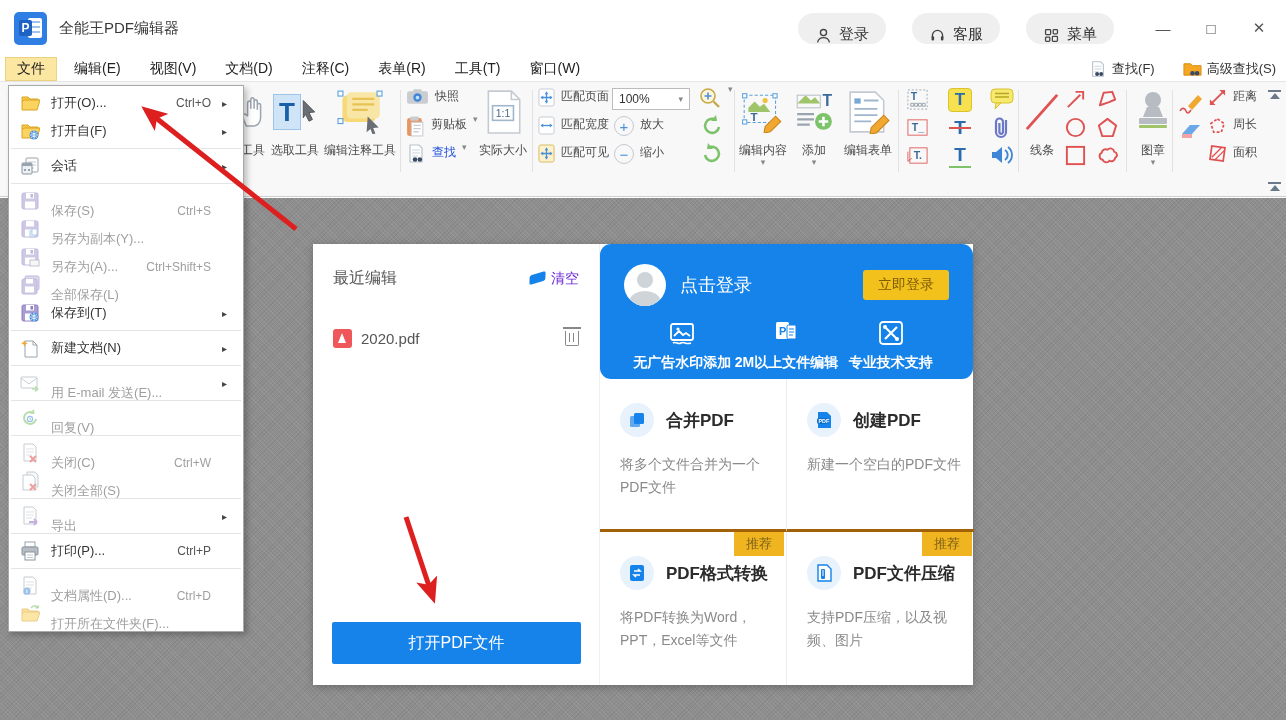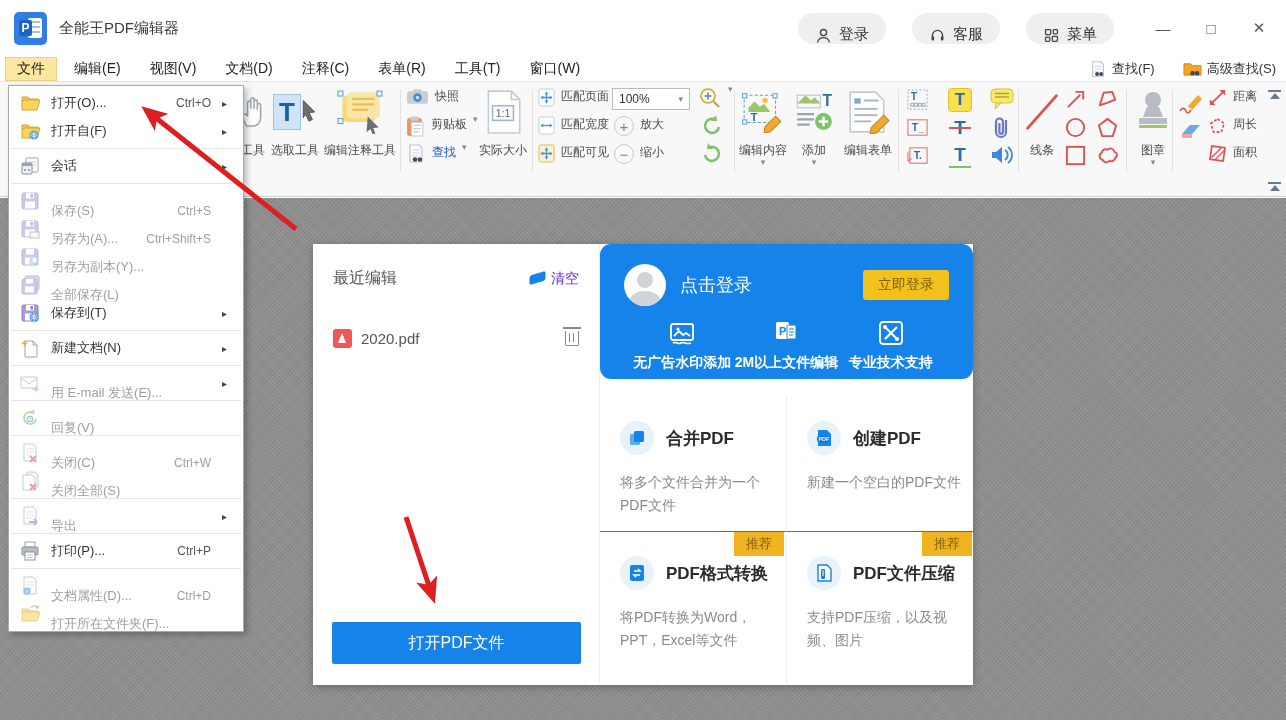--- a/index.html
+++ b/index.html
@@ -70,21 +70,21 @@
   .loginprompt { font-size:18px; margin-left:14px; }
   .loginbtn { margin-left:auto; background:#f3c11c; color:#7c5c06; font-size:14px; padding:6px 15px; border-radius:3px; }
   .featrow { display:flex; justify-content:space-between; padding:14px 6px 0 6px; }
   .feat { text-align:center; flex:1; }
   .feat svg { width:26px; height:26px; }
   .featlabel { font-size:14px; font-weight:bold; margin-top:4px; white-space:nowrap; }
 
   .cardgrid { flex:1; display:grid; grid-template-columns:187px 187px; grid-template-rows:153px 153px; }
   .cell { position:relative; padding:24px 18px 0 20px; }
   .cell.br { border-right:1px solid #ededed; }
-  .cell.bb { border-bottom:1px solid #a16207;margin-top:18px; }
+  .cell.bb { border-bottom:3px solid #a16207; }
   .cellhead { display:flex; align-items:center; gap:12px; }
   .cico { width:34px; height:34px; border-radius:50%; background:#e7f2fd; display:flex; align-items:center; justify-content:center; }
   .cico svg { width:20px; height:20px; }
   .ctitle { font-size:17px; font-weight:bold; color:#2b2b2b; white-space:nowrap; }
   .cdesc { margin-top:16px; font-size:14px; color:#8a8a8a; line-height:1.65; width:158px; }
   .badge { position:absolute; top:0; right:2px; background:#efb41f; color:#7c6018; font-size:13px; padding:3px 12px; }
 
   
   .filemenu { position:absolute; left:8px; top:85px; width:236px; background:#fff; border:1px solid #a9a9a9; box-shadow:3px 3px 6px rgba(0,0,0,.25); padding:3px 0; z-index:40; }
   .mi { display:flex; align-items:center; height:28px; padding:0 16px 0 10px; font-size:13px; color:#333; }
@@ -683,41 +683,41 @@
         </span>
       <span class="mlabel">保存(S)</span>
       <span class="mshort">Ctrl+S</span>
       <span class="msub"></span>
     </div>
     <div class="mi dis">
       <span class="mico">
           <svg viewBox="0 0 20 20">
             <rect x="2" y="2" width="16" height="16" rx="1.5" fill="#a89cd0" stroke="#8d7fc0"></rect>
             <rect x="6" y="2" width="8" height="5.5" fill="#fff"></rect>
+            <rect x="5" y="10.5" width="10" height="7" fill="#fff"></rect>
+            <rect x="10" y="12" width="5" height="6" fill="#cfe4f7" stroke="#7aa8d4"></rect>
+            <rect x="12" y="10" width="5" height="6" fill="#fff" stroke="#7aa8d4"></rect>
+          </svg>
+        </span>
+      <span class="mlabel">另存为副本(Y)...</span>
+      <span class="mshort"></span>
+      <span class="msub"></span>
+    </div>
+    <div class="mi dis">
+      <span class="mico">
+          <svg viewBox="0 0 20 20">
+            <rect x="2" y="2" width="16" height="16" rx="1.5" fill="#a89cd0" stroke="#8d7fc0"></rect>
+            <rect x="6" y="2" width="8" height="5.5" fill="#fff"></rect>
             <rect x="10.5" y="3" width="2.5" height="3.5" fill="#8d7fc0"></rect>
             <rect x="5" y="10.5" width="10" height="7" fill="#fff"></rect>
             <rect x="10" y="13" width="9" height="6" fill="#eef1f4" stroke="#8a94a0"></rect>
           </svg>
         </span>
       <span class="mlabel">另存为(A)...</span>
       <span class="mshort">Ctrl+Shift+S</span>
-      <span class="msub"></span>
-    </div>
-    <div class="mi dis">
-      <span class="mico">
-          <svg viewBox="0 0 20 20">
-            <rect x="2" y="2" width="16" height="16" rx="1.5" fill="#a89cd0" stroke="#8d7fc0"></rect>
-            <rect x="6" y="2" width="8" height="5.5" fill="#fff"></rect>
-            <rect x="5" y="10.5" width="10" height="7" fill="#fff"></rect>
-            <rect x="10" y="12" width="5" height="6" fill="#cfe4f7" stroke="#7aa8d4"></rect>
-            <rect x="12" y="10" width="5" height="6" fill="#fff" stroke="#7aa8d4"></rect>
-          </svg>
-        </span>
-      <span class="mlabel">另存为副本(Y)...</span>
-      <span class="mshort"></span>
       <span class="msub"></span>
     </div>
     <div class="mi dis">
       <span class="mico">
           <svg viewBox="0 0 20 20">
             <rect x="5" y="1" width="14" height="14" rx="1.5" fill="#c5bbe2" stroke="#8d7fc0"></rect>
             <rect x="2" y="4" width="15" height="15" rx="1.5" fill="#a89cd0" stroke="#8d7fc0"></rect>
             <rect x="6" y="4" width="7" height="4.5" fill="#fff"></rect>
             <rect x="5" y="11.5" width="9" height="6" fill="#fff"></rect>
           </svg>

